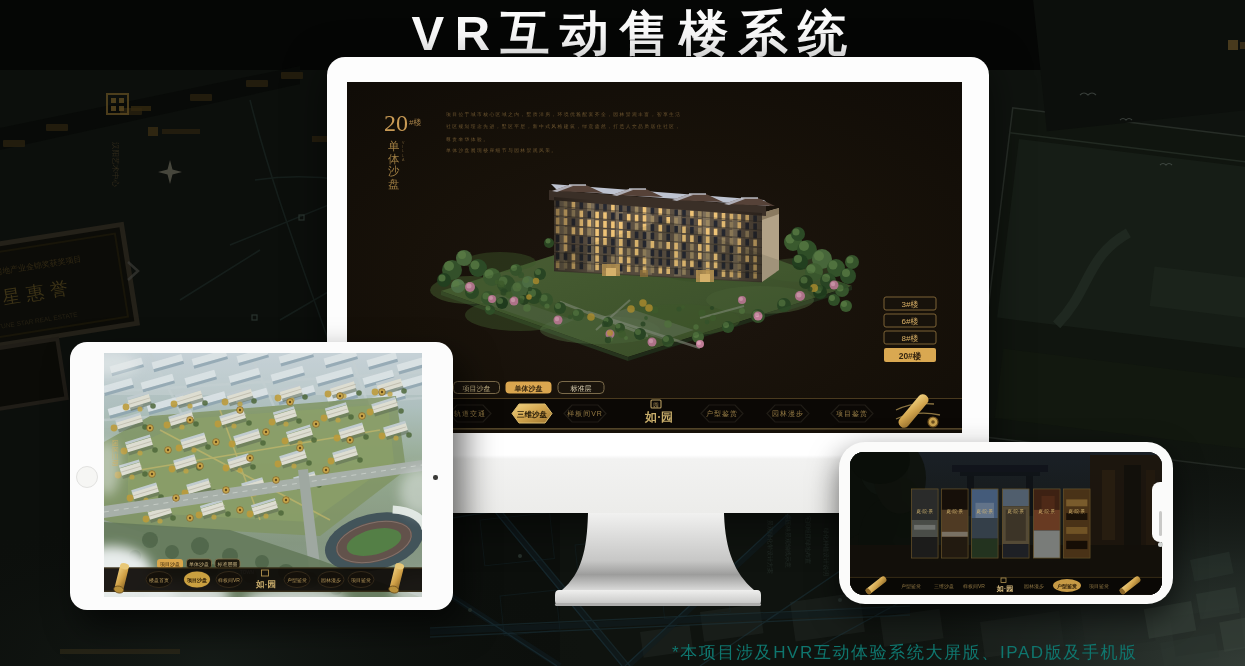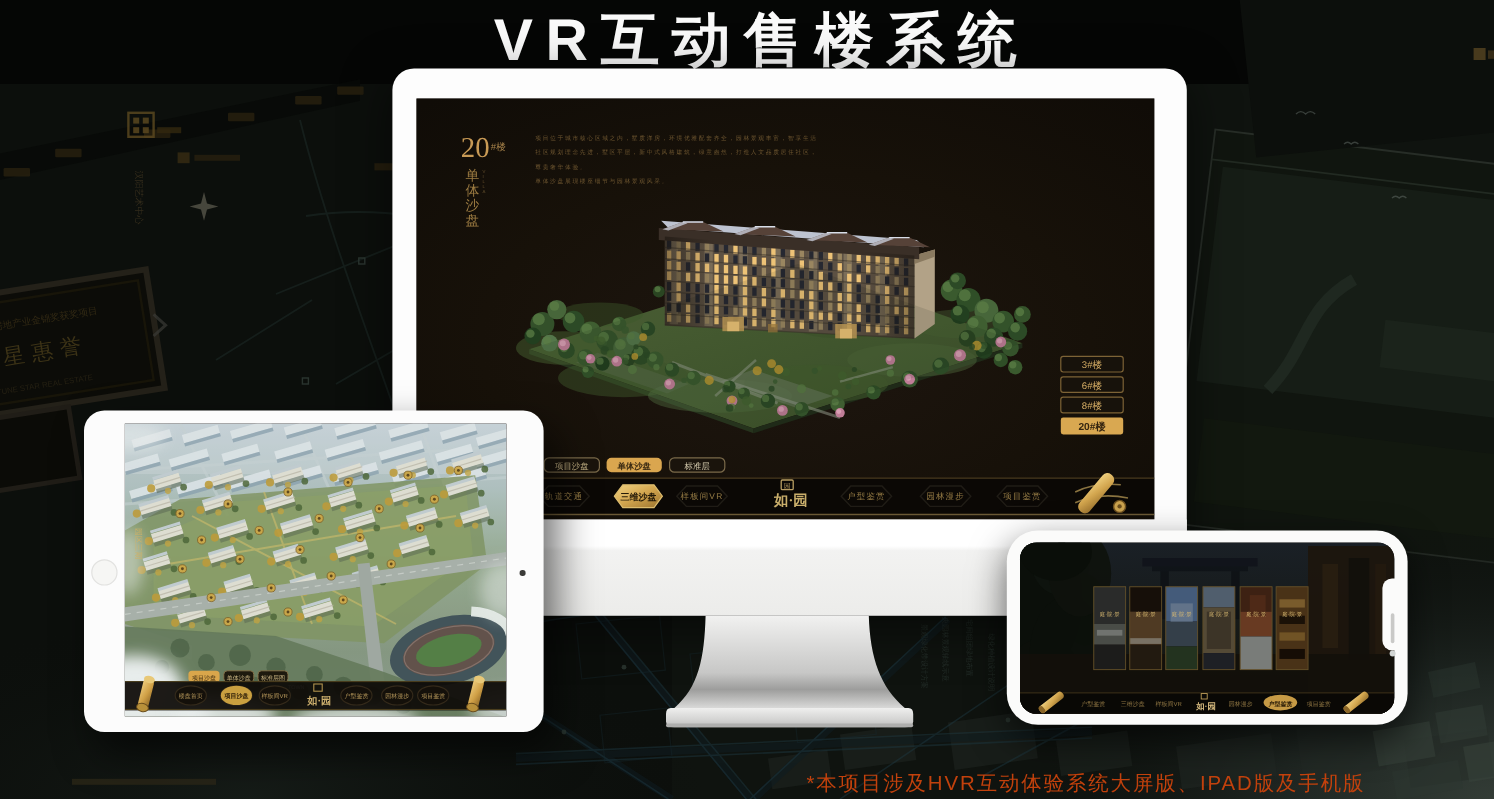--- a/index.html
+++ b/index.html
@@ -1375,12 +1375,12 @@
 </svg>
 </div>
 
 <div class="abs" style="left:313px;top:40px;width:12px;height:60px;background:#fbfbfa;border-radius:8px 0 0 8px"></div>
 
 <div class="abs" style="left:320px;top:69px;width:3px;height:25px;background:#c9c9c7;border-radius:2px"></div>
 
 <div class="abs" style="left:319px;top:100px;width:5px;height:5px;border-radius:50%;background:#d2d5d3"></div>
 </div>
 
-<div class="abs" style="left:672px;top:641px;color:#c2410c;font-size:17px;letter-spacing:1.6px;font-family:'Liberation Sans',sans-serif">*本项目涉及HVR互动体验系统大屏版、IPAD版及手机版</div>
+<div class="abs" style="left:672px;top:641px;color:#0f766e;font-size:17px;letter-spacing:1.6px;font-family:'Liberation Sans',sans-serif">*本项目涉及HVR互动体验系统大屏版、IPAD版及手机版</div>
 </body></html>

